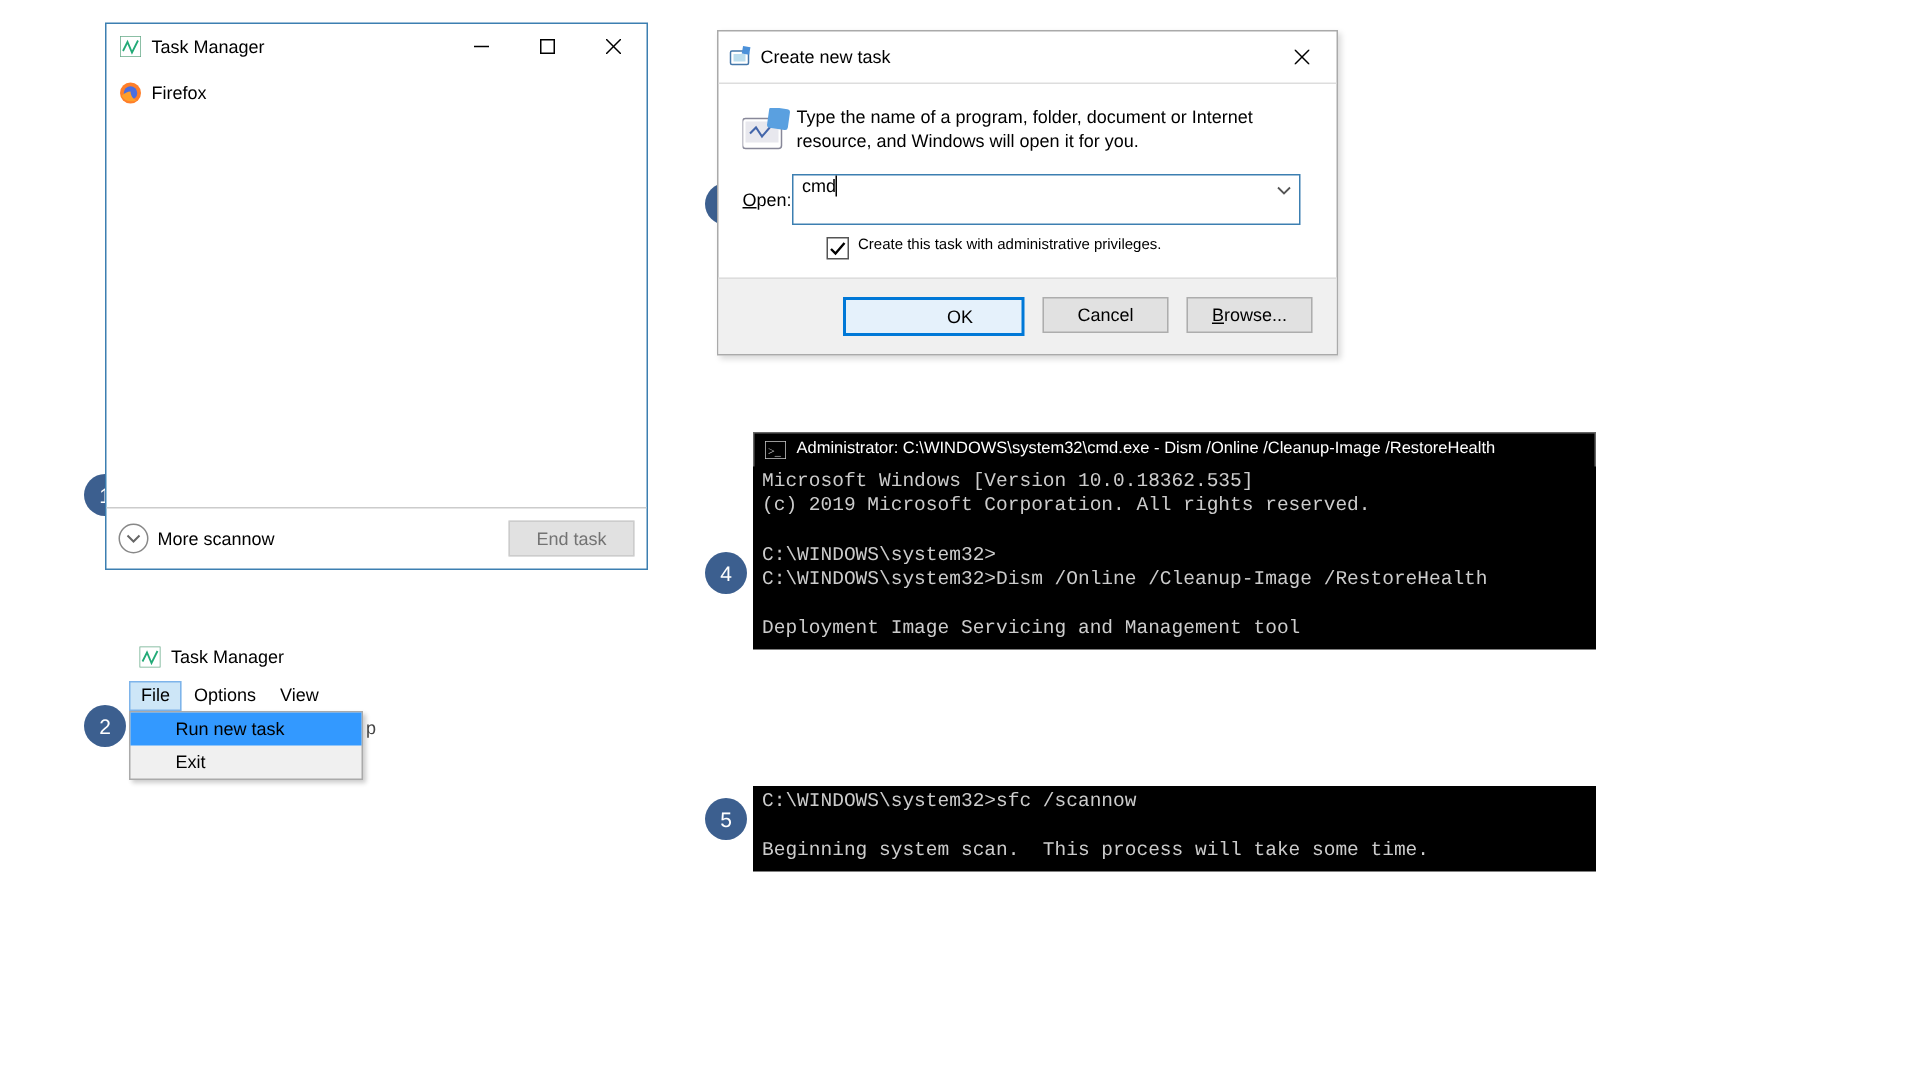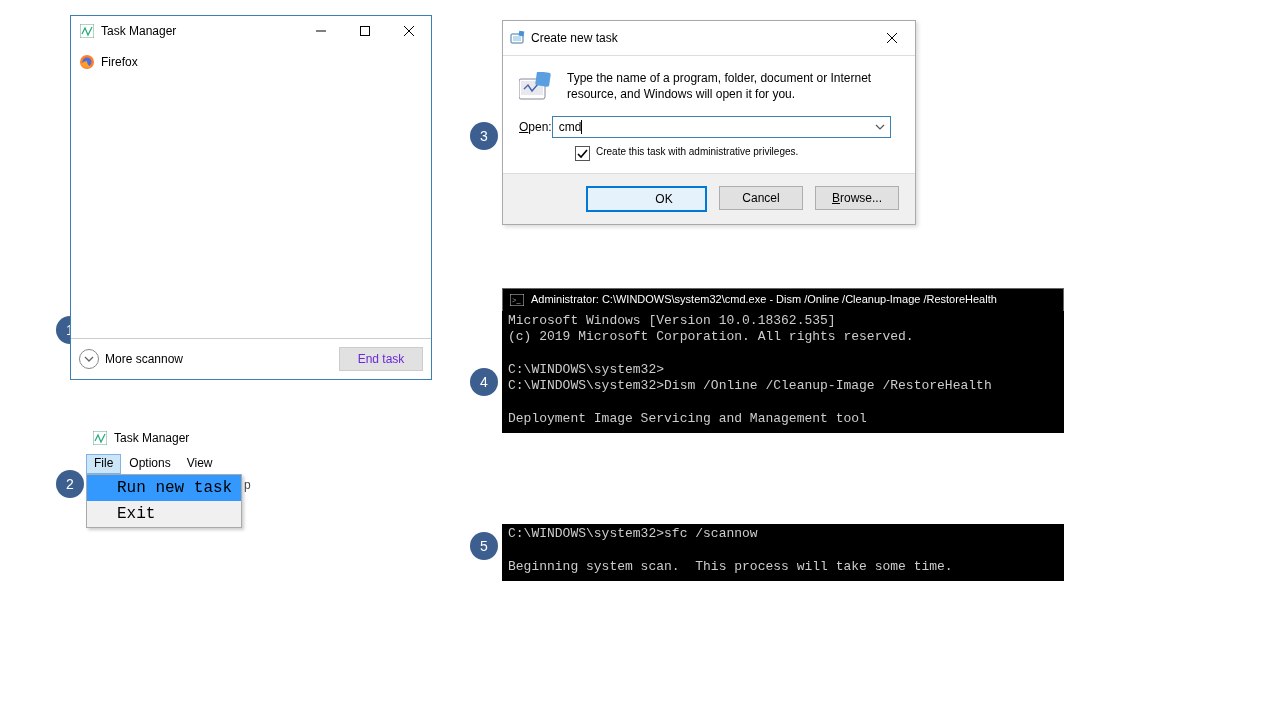--- a/index.html
+++ b/index.html
@@ -52,64 +52,64 @@
     padding: 0 8px;
   }
   .more-details { display: flex; align-items: center; gap: 6px; cursor: default; }
   .chev-circle {
     width: 18px; height: 18px; border: 1px solid #888; border-radius: 50%;
     display: flex; align-items: center; justify-content: center;
   }
   .end-task-btn {
     margin-left: auto;
     width: 82px; height: 22px;
-    background: #e1e1e1; color: #6d28d9;
+    background: #e1e1e1; color: #737373;
     border: 1px solid #ccc;
     display: flex; align-items: center; justify-content: center;
     font-size: 12px;
   }
 
   
   .tm2 { left: 86px; top: 426px; }
   .tm2-title { display: flex; align-items: center; height: 24px; font-size: 12px; padding: 0 6px; }
   .menubar { display: flex; height: 20px; font-size: 12px; margin-top: 4px; }
   .menuitem { padding: 2px 8px; }
   .menuitem.open { background: #cde6f7; border: 1px solid #7eb4ea; box-sizing: border-box; padding: 1px 7px; }
   .dropdown {
     position: absolute; left: 0; top: 48px;
     width: 156px; background: #f0f0f0;
     border: 1px solid #aaa; box-sizing: border-box;
     box-shadow: 2px 2px 3px rgba(0,0,0,.2);
   }
-  .dd-item { padding: 4px 8px 4px 30px; font-size: 16px; font-family: Liberation Mono, monospace; }
+  .dd-item { padding: 4px 8px 4px 30px; font-size: 12px; }
   .dd-item.sel { background: #3399ff; color: #000; }
   .peek-p { position: absolute; left: 158px; top: 52px; color: #444; font-size: 12px; }
 
   
   .run-dlg {
-    left: 502px; top: 20px;
+    left: 478px; top: 20px;
     width: 414px;
     border: 1px solid #aaa;
     background: #fff;
     box-sizing: border-box;
     box-shadow: 2px 2px 4px rgba(0,0,0,.15);
   }
   .run-titlebar {
     height: 34px; display: flex; align-items: center; padding: 0 6px;
     border-bottom: 1px solid #ddd;
     font-size: 12px;
   }
   .run-titlebar .spacer { flex: 1; }
-  .run-body { padding: 14px 16px 8px 16px; display: flex; gap: 14px; }
+  .run-body { padding: 14px 16px 8px 16px; display: flex; gap: 2px; }
   .run-icon { width: 34px; height: 34px; display:flex; align-items:center; justify-content:center; }
   .run-body-text { flex: 1; font-size: 12px; line-height: 1.35; }
   .open-row { display: flex; align-items: center; padding: 4px 24px 6px 16px; }
   .open-combo {
-    flex: 1; height: 22px; border: 1px solid #3c7fb1;
-    display: flex; align-items: center; padding: 0 6px;
+    flex: 1; height: 34px; border: 1px solid #3c7fb1;
+    display: flex; padding: 0 6px;
     font-size: 12px; position: relative;
     box-sizing: border-box;
   }
   .open-combo .caret {
     position: absolute; right: 4px; top: 3px;
   }
   .typed-caret { display:inline-block; width:0; border-right:1px solid #000; height:14px; vertical-align:middle; }
   .admin-row { display: flex; align-items: flex-start; padding: 2px 16px 12px 72px; gap: 6px; font-size: 10px; }
   .chk { width: 13px; height: 13px; border: 1px solid #555; display:flex; align-items:center; justify-content:center; background:#fff; font-size:10px; line-height:1; }
   .run-footer {

